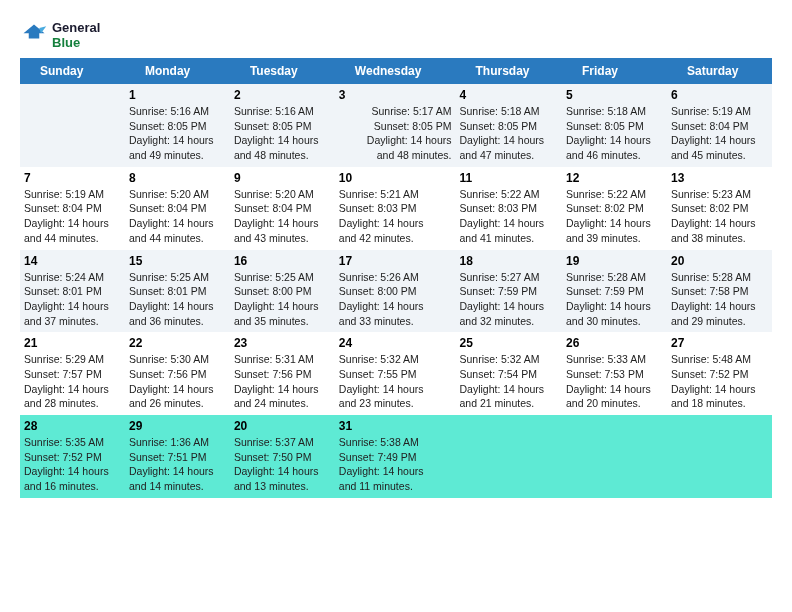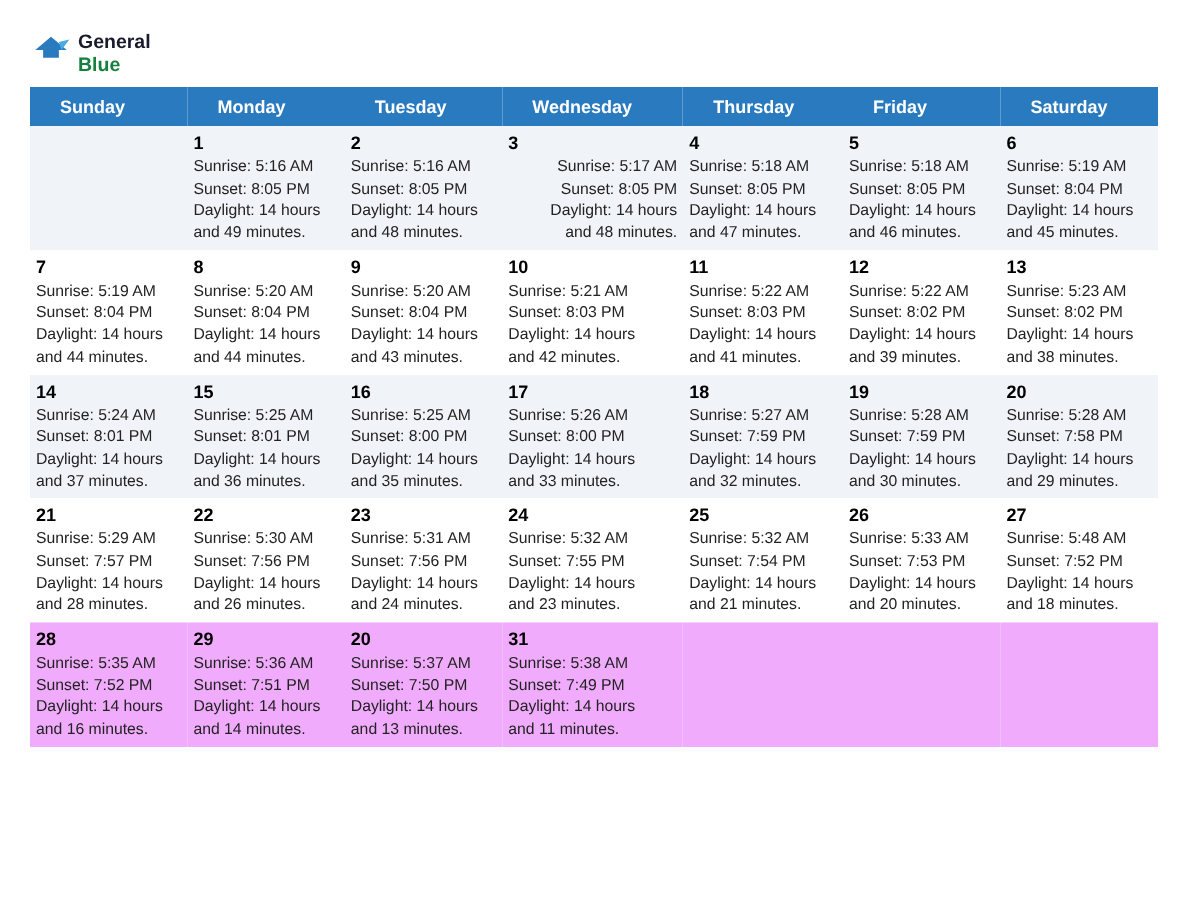--- a/index.html
+++ b/index.html
@@ -77,21 +77,21 @@
     .day-info {
       font-size: 10.5px;
       color: #222;
       line-height: 1.4;
     }
     
     .row-group-1 td { background-color: #f0f4f8; }
     .row-group-2 td { background-color: #fff; }
     .row-group-3 td { background-color: #f0f4f8; }
     .row-group-4 td { background-color: #fff; }
-    .row-group-5 td { background-color: #f0abfc; }
+    .row-group-5 td { background-color: #5eead4; }
   </style>
 </head>
 <body>
 
 <div class="header">
   <div class="logo">
     <svg class="logo-bird" viewBox="0 0 32 32" width="32" height="32">
       <polygon points="16,4 28,14 22,14 22,20 10,20 10,14 4,14" fill="#2a7abf"></polygon>
       <polygon points="22,8 30,6 24,14" fill="#4aabdf"></polygon>
     </svg>
@@ -320,21 +320,21 @@
       <tr class="row-group-5">
         <td>
           <span class="day-num">28</span>
           <div class="day-info" style="white-space: pre-line;">Sunrise: 5:35 AM
 Sunset: 7:52 PM
 Daylight: 14 hours
 and 16 minutes.</div>
         </td>
         <td>
           <span class="day-num">29</span>
-          <div class="day-info" style="white-space: pre-line;">Sunrise: 5:36 AM
+          <div class="day-info" style="white-space: pre-line;">Sunrise: 1:36 AM
 Sunset: 7:51 PM
 Daylight: 14 hours
 and 14 minutes.</div>
         </td>
         <td>
           <span class="day-num">20</span>
           <div class="day-info" style="white-space: pre-line;">Sunrise: 5:37 AM
 Sunset: 7:50 PM
 Daylight: 14 hours
 and 13 minutes.</div>

